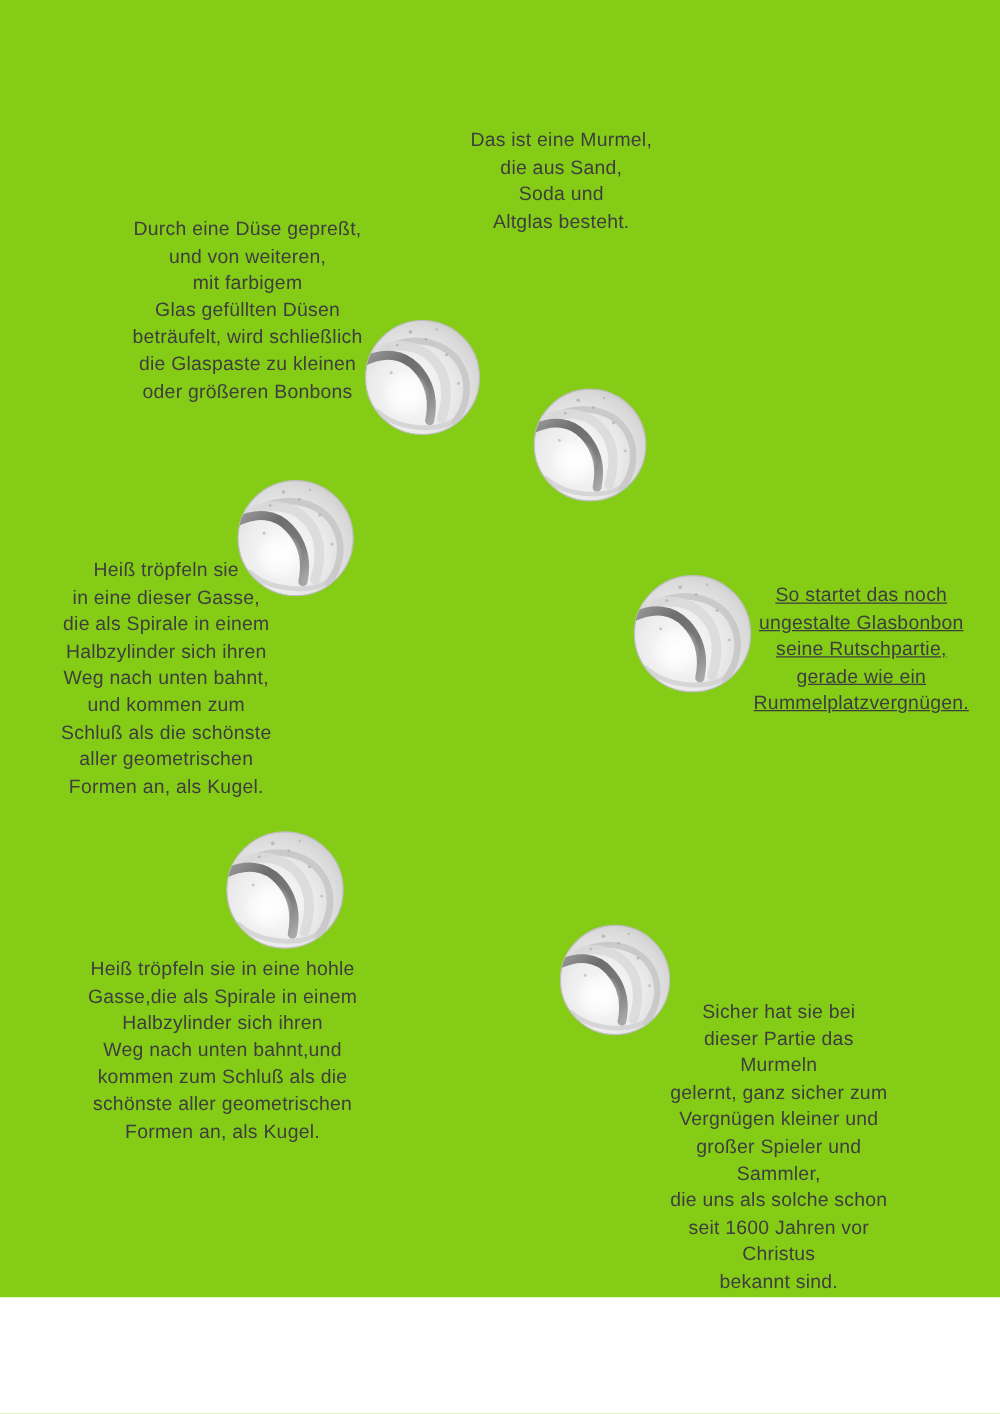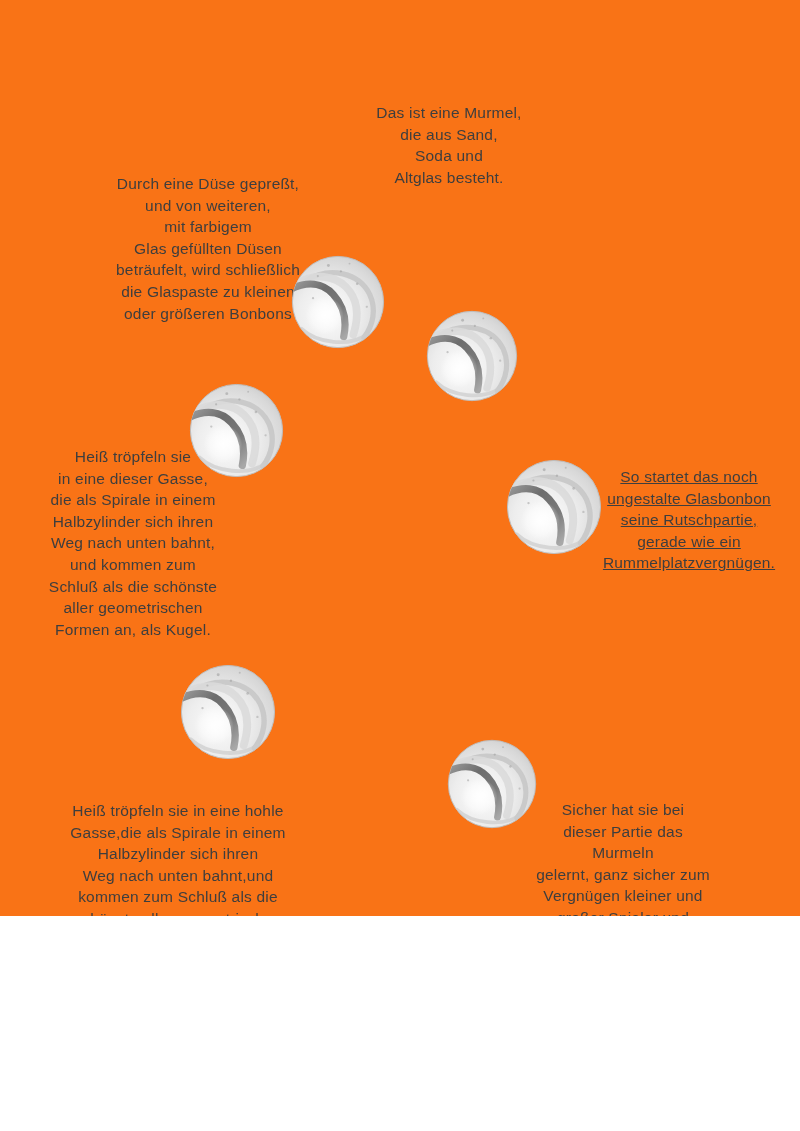--- a/index.html
+++ b/index.html
@@ -3,23 +3,23 @@
 <meta charset="utf-8">
 <style>
   html, body {
     margin: 0;
     padding: 0;
     background: #ffffff;
   }
   .page {
     position: relative;
     width: 800px;
-    height: 916px;
+    height: 1038px;
     margin: 0 auto;
-    background: #f97316;
+    background: #84cc16;
     overflow: hidden;
     font-family: "Liberation Sans", sans-serif;
   }
   .text-block {
     position: absolute;
     transform: translateX(-50%);
     text-align: center;
     white-space: pre-line;
     color: #3e3e3e;
     font-size: 15.5px;
@@ -87,21 +87,21 @@
         </g>
       </g>
     </defs>
   </svg>
 
   <div class="text-block" style="left:449px; top:102px;">Das ist eine Murmel,
 die aus Sand,
 Soda und
 Altglas besteht.</div>
 
-  <div class="text-block" style="left:198px; top:173px;margin-left:10px;">Durch eine Düse gepreßt,
+  <div class="text-block" style="left:198px; top:173px;">Durch eine Düse gepreßt,
 und von weiteren,
 mit farbigem
 Glas gefüllten Düsen
 beträufelt, wird schließlich
 die Glaspaste zu kleinen
 oder größeren Bonbons</div>
 
 
   <div class="text-block" style="left:133px; top:446px;">Heiß tröpfeln sie
 in eine dieser Gasse,
@@ -112,21 +112,21 @@
 Schluß als die schönste
 aller geometrischen
 Formen an, als Kugel.</div>
 
   <div class="text-block" style="left:689px; top:466px;text-decoration:underline;">So startet das noch
 ungestalte Glasbonbon
 seine Rutschpartie,
 gerade wie ein
 Rummelplatzvergnügen.</div>
 
-  <div class="text-block" style="left:178px; top:800px;">Heiß tröpfeln sie in eine hohle
+  <div class="text-block" style="left:178px; top:765px;">Heiß tröpfeln sie in eine hohle
 Gasse,die als Spirale in einem
 Halbzylinder sich ihren
 Weg nach unten bahnt,und
 kommen zum Schluß als die
 schönste aller geometrischen
 Formen an, als Kugel.</div>
 
   <div class="text-block" style="left:623px; top:799px;">Sicher hat sie bei
 dieser Partie das Murmeln
 gelernt, ganz sicher zum

